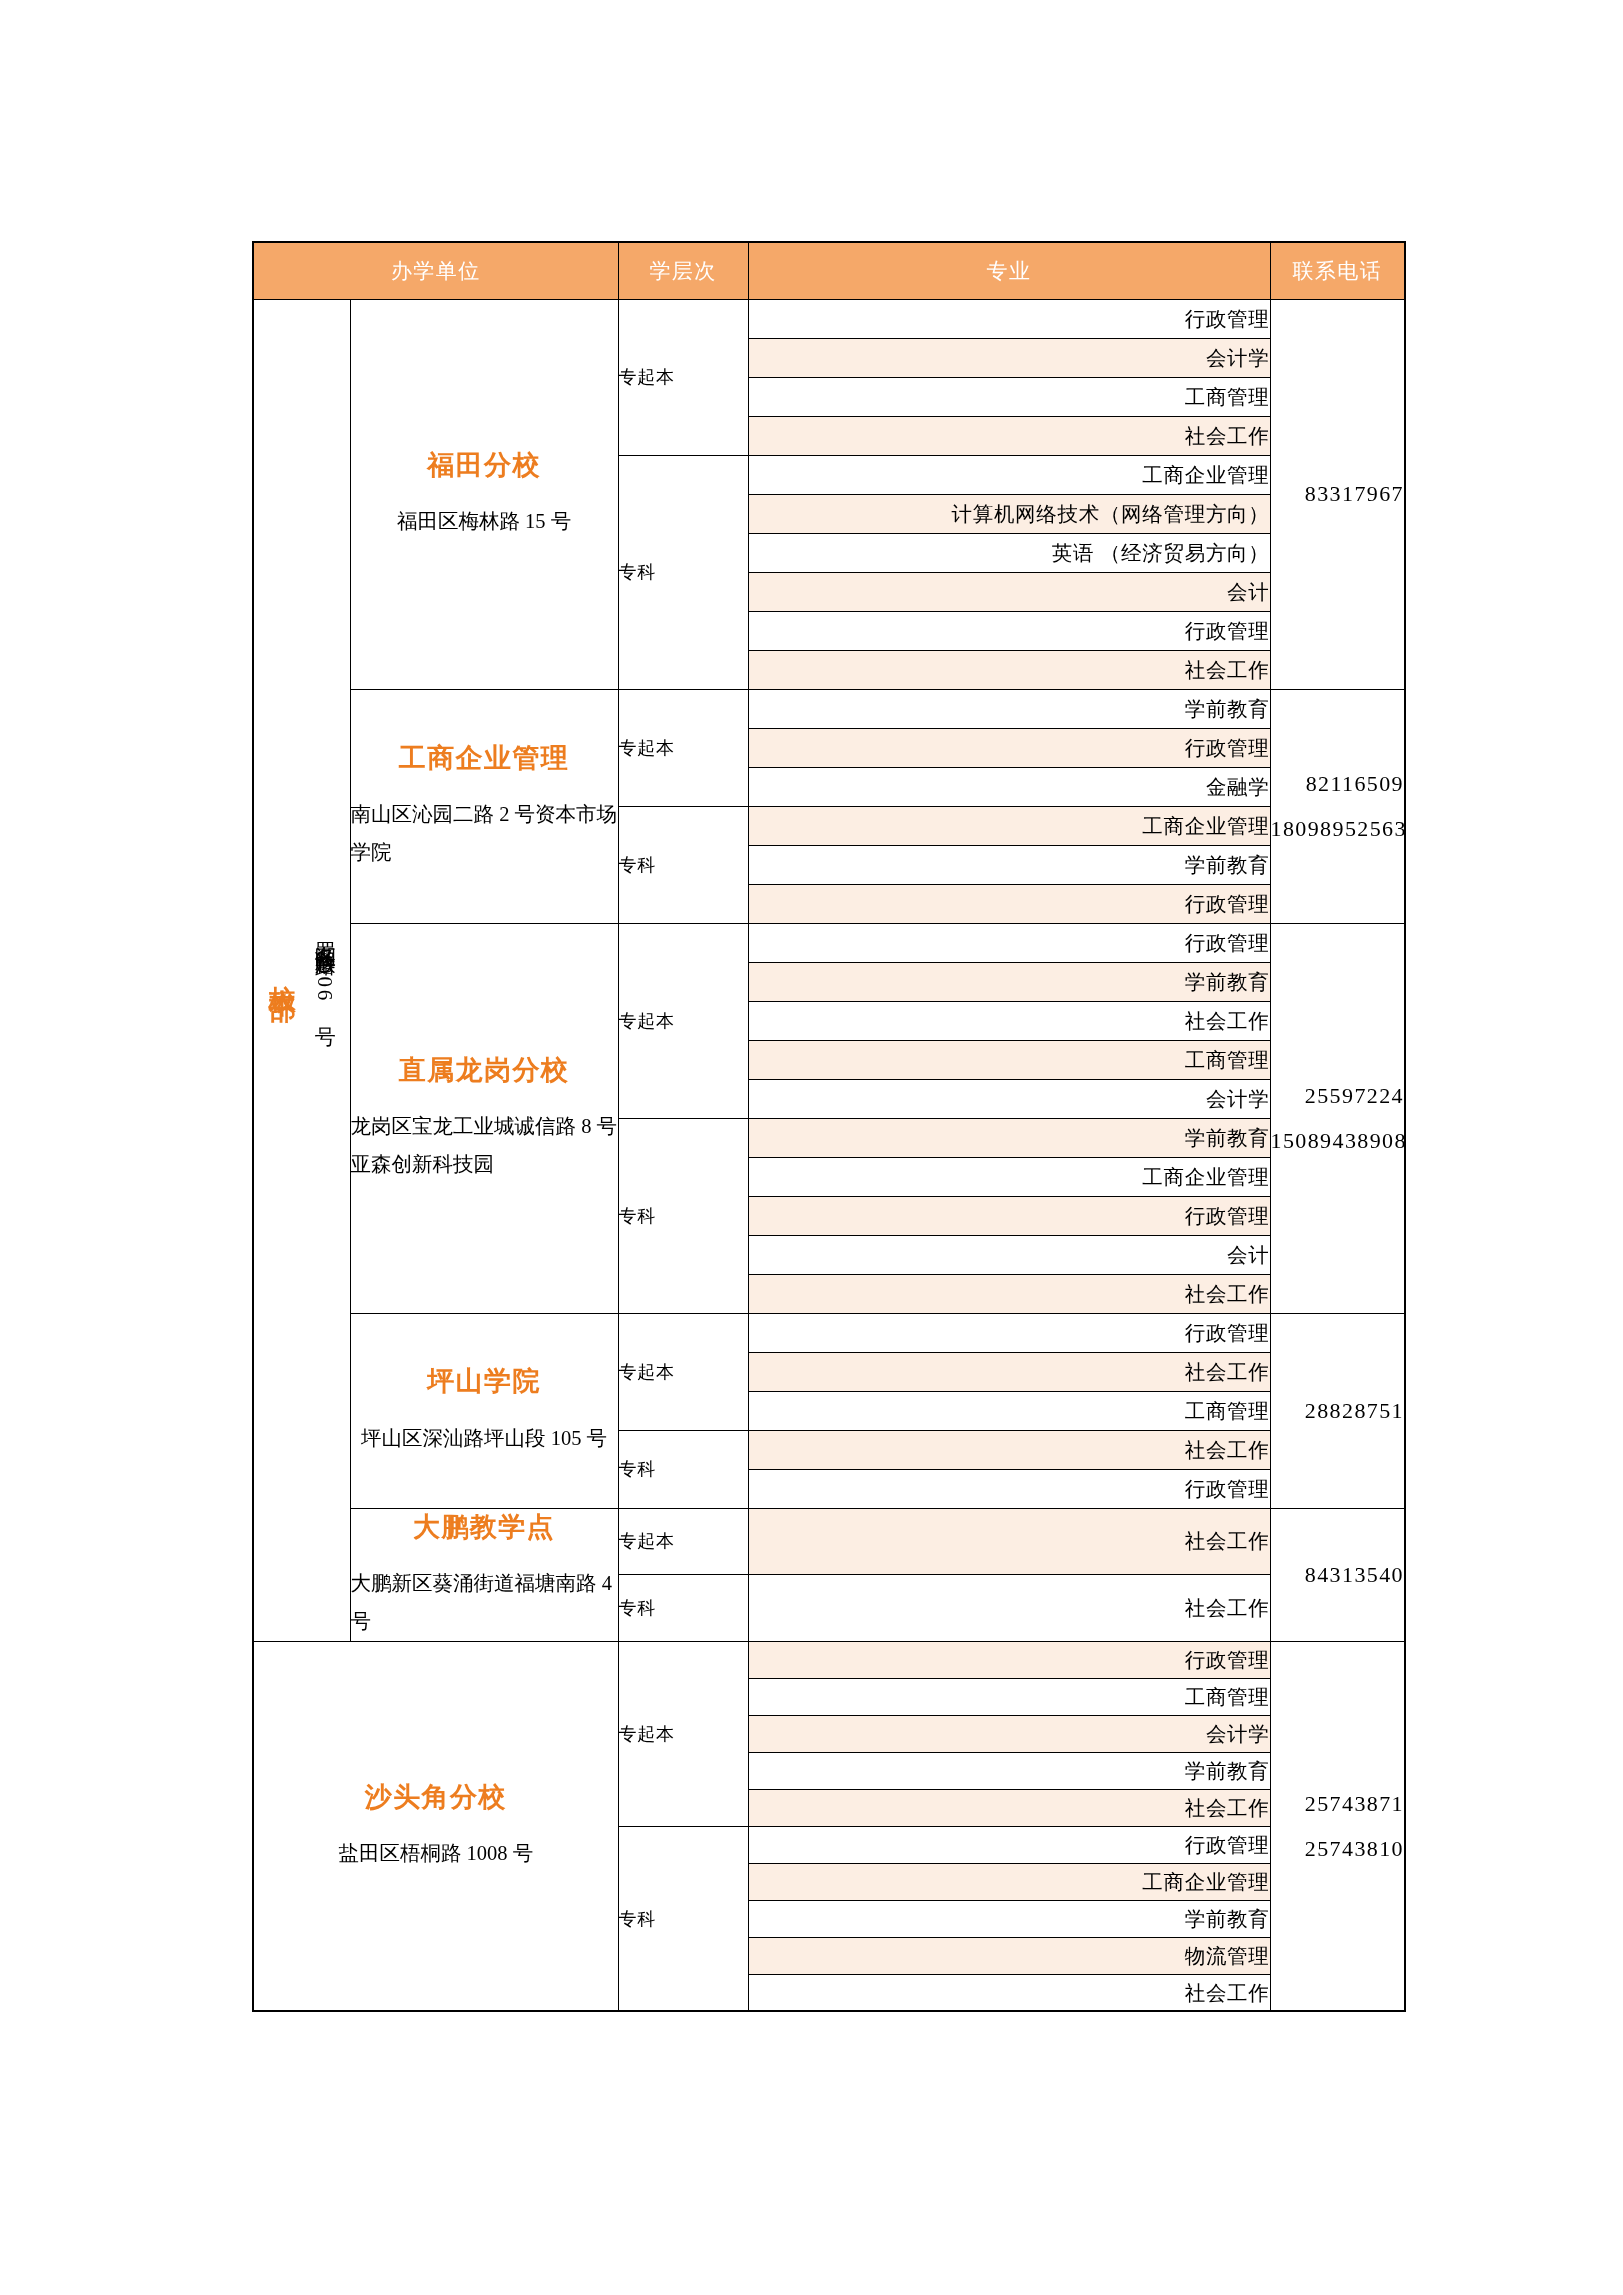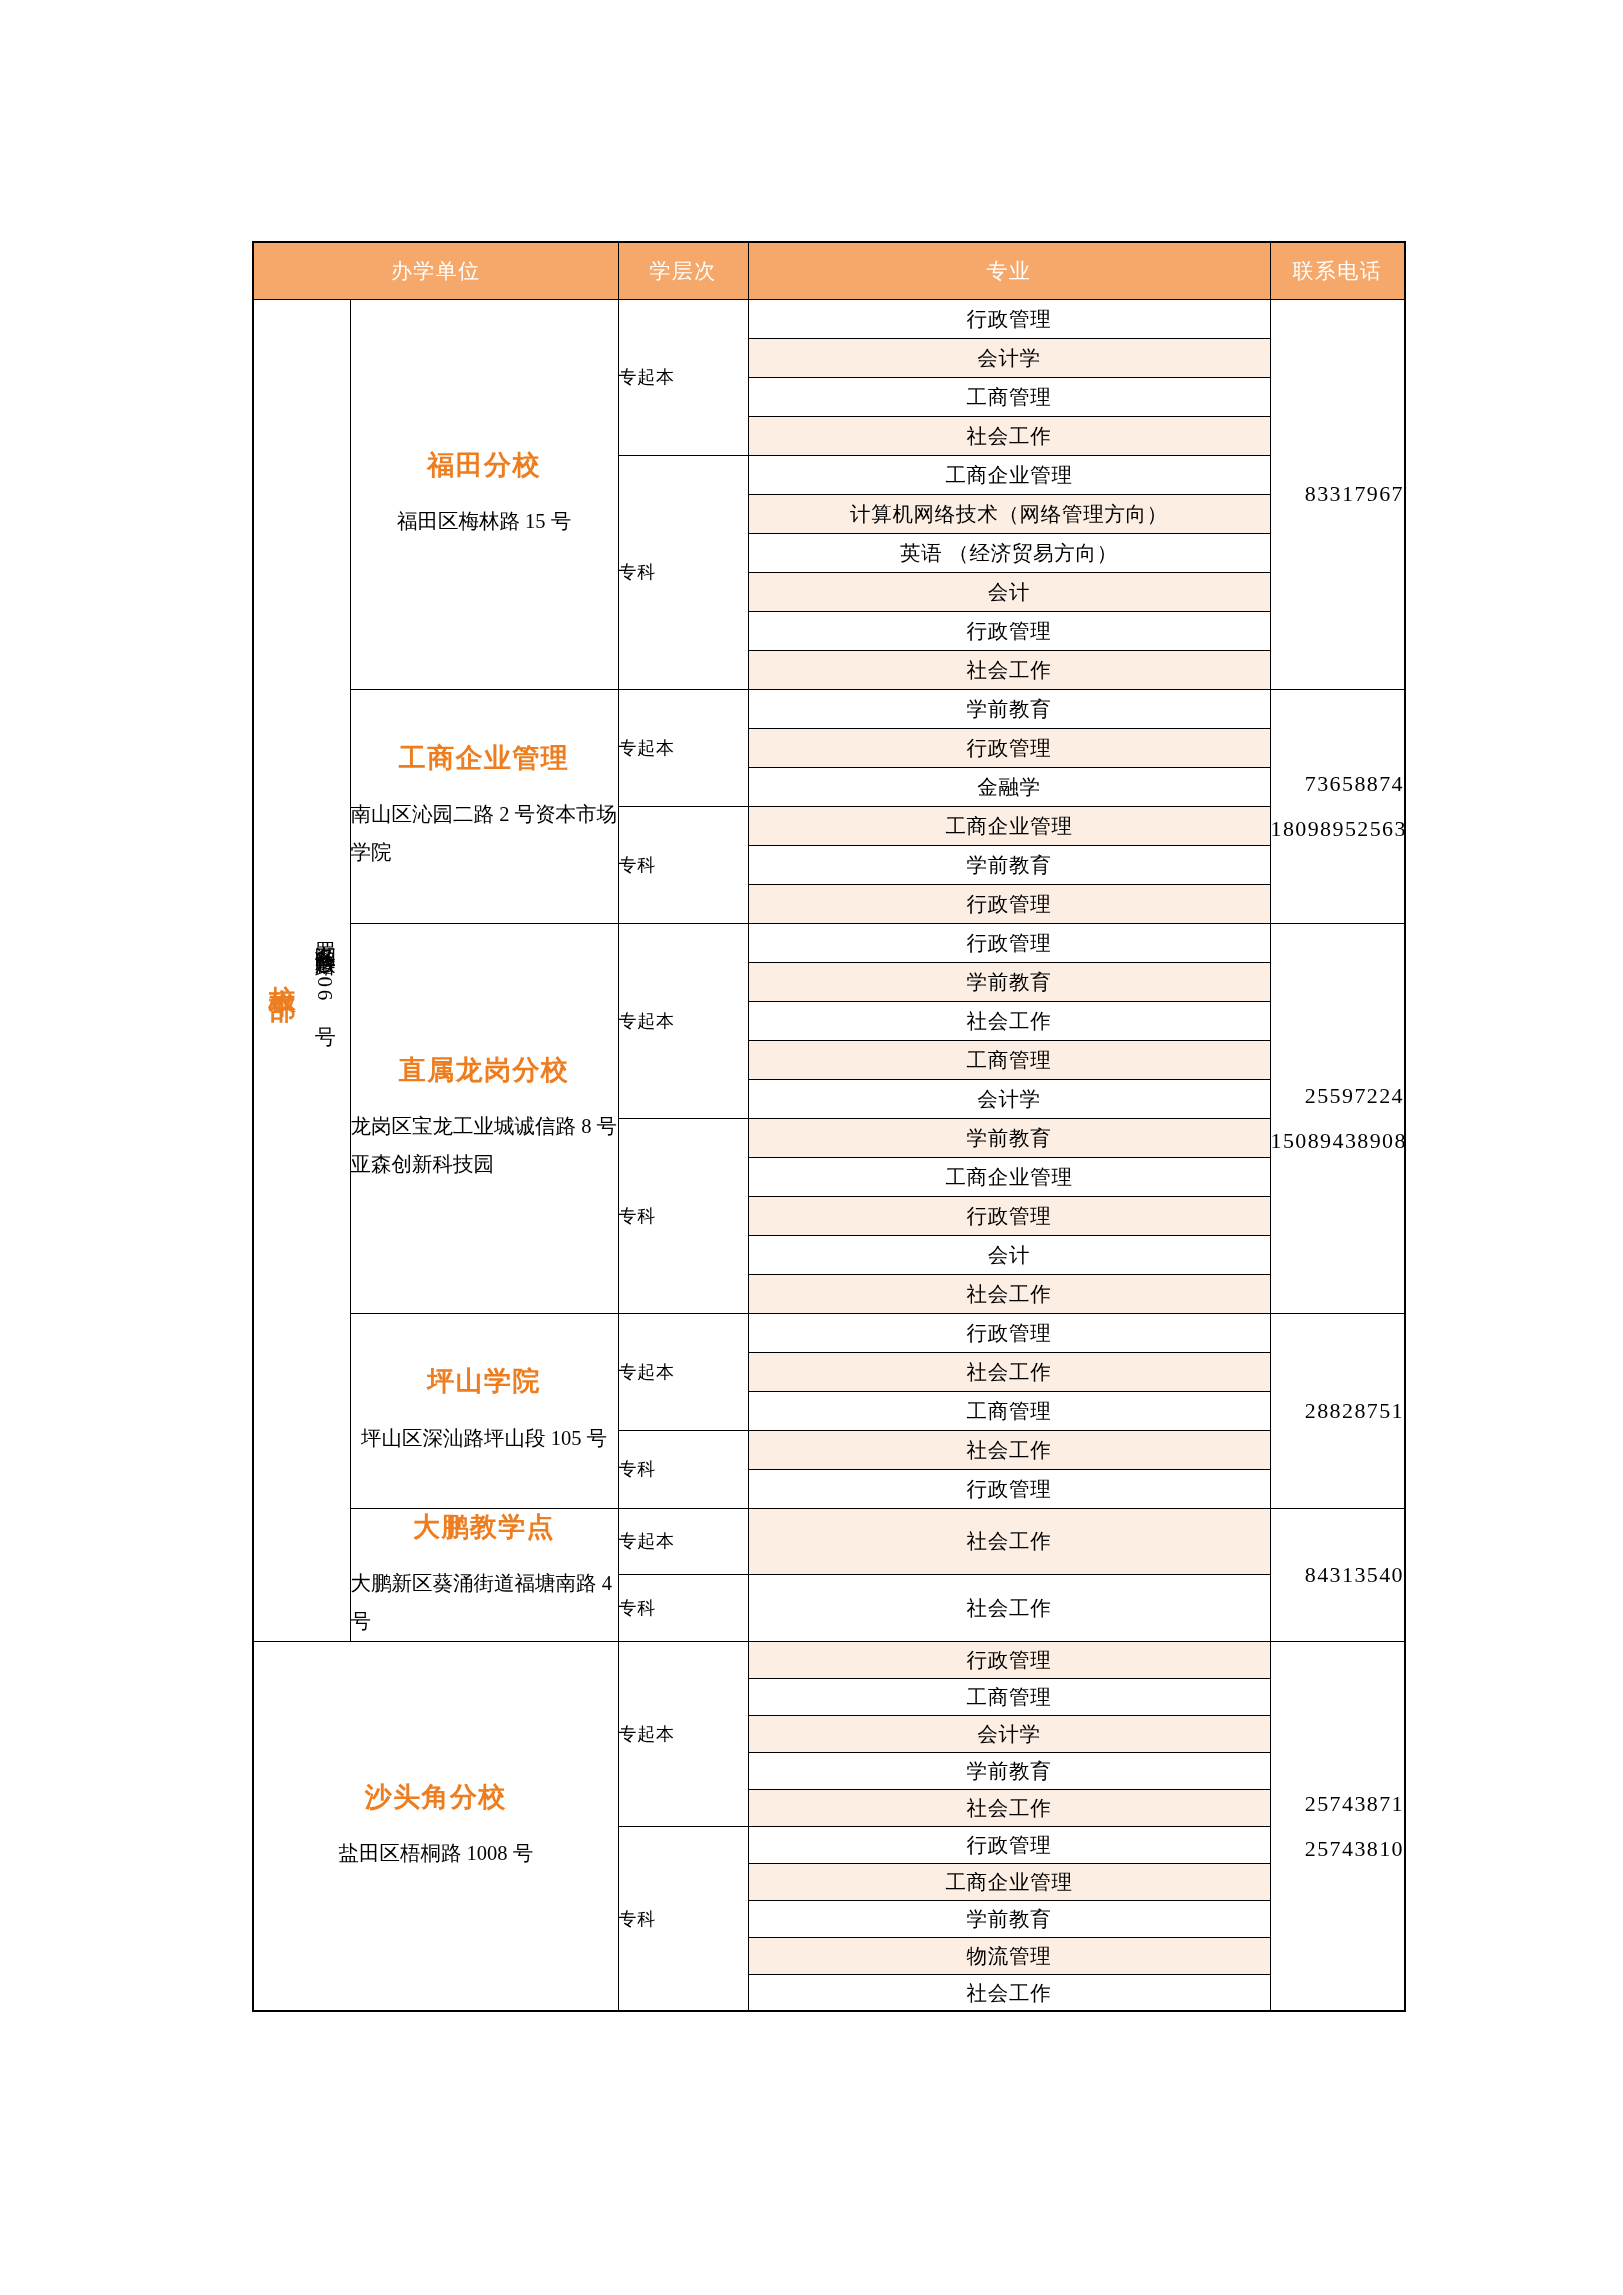--- a/index.html
+++ b/index.html
@@ -53,21 +53,21 @@
   .bname{
     font-family:"Liberation Sans","DejaVu Sans",sans-serif;
     font-weight:bold;font-size:27px;letter-spacing:1.4px;
     color:var(--accent,#ED7D1F);
   }
   .baddr{margin-top:20.5px;font-size:20.5px;line-height:1.85;}
   .baddr-in{display:inline-block;max-width:100%;text-align:left;}
   
   .cellC{text-align:left;font-size:18px;letter-spacing:0.7px;}
   
-  .cellD{text-align:center;font-size:20.5px;letter-spacing:0.7px;}
+  .cellD{text-align:right;font-size:20.5px;letter-spacing:0.7px;}
   .stripe{background:var(--stripe,#FCEEE3);}
   
   .cellE{text-align:right;font-size:22px;letter-spacing:1.4px;}
   .phone + .phone{margin-top:19px;}
 </style>
 </head>
 <body>
 
 <div class="page">
   <table class="tbl">
@@ -133,21 +133,21 @@
           <td class="cellD stripe">社会工作</td>
         </tr>
         <tr style="height: 39px;">
           <td rowspan="6" class="cellB">
             <div class="bname">工商企业管理</div>
             <div class="baddr"><span class="baddr-in">南山区沁园二路 2 号资本市场学院</span></div>
           </td>
           <td rowspan="3" class="cellC">专起本</td>
           <td class="cellD">学前教育</td>
           <td rowspan="6" class="cellE">
-            <div class="phone">73658874</div>
+            <div class="phone">82116509</div>
             <div class="phone">18098952563</div>
           </td>
         </tr>
         <tr style="height: 39px;">
           <td class="cellD stripe">行政管理</td>
         </tr>
         <tr style="height: 39px;">
           <td class="cellD">金融学</td>
         </tr>
         <tr style="height: 39px;">

